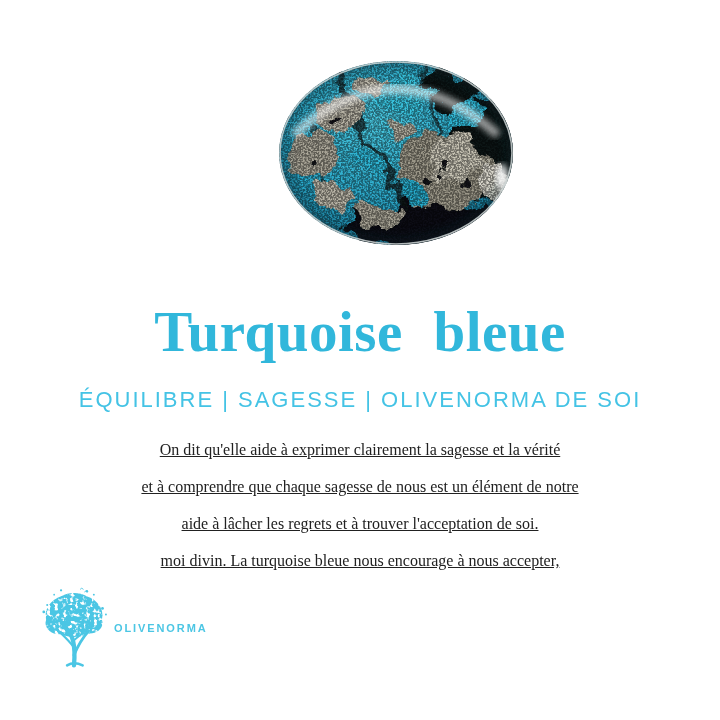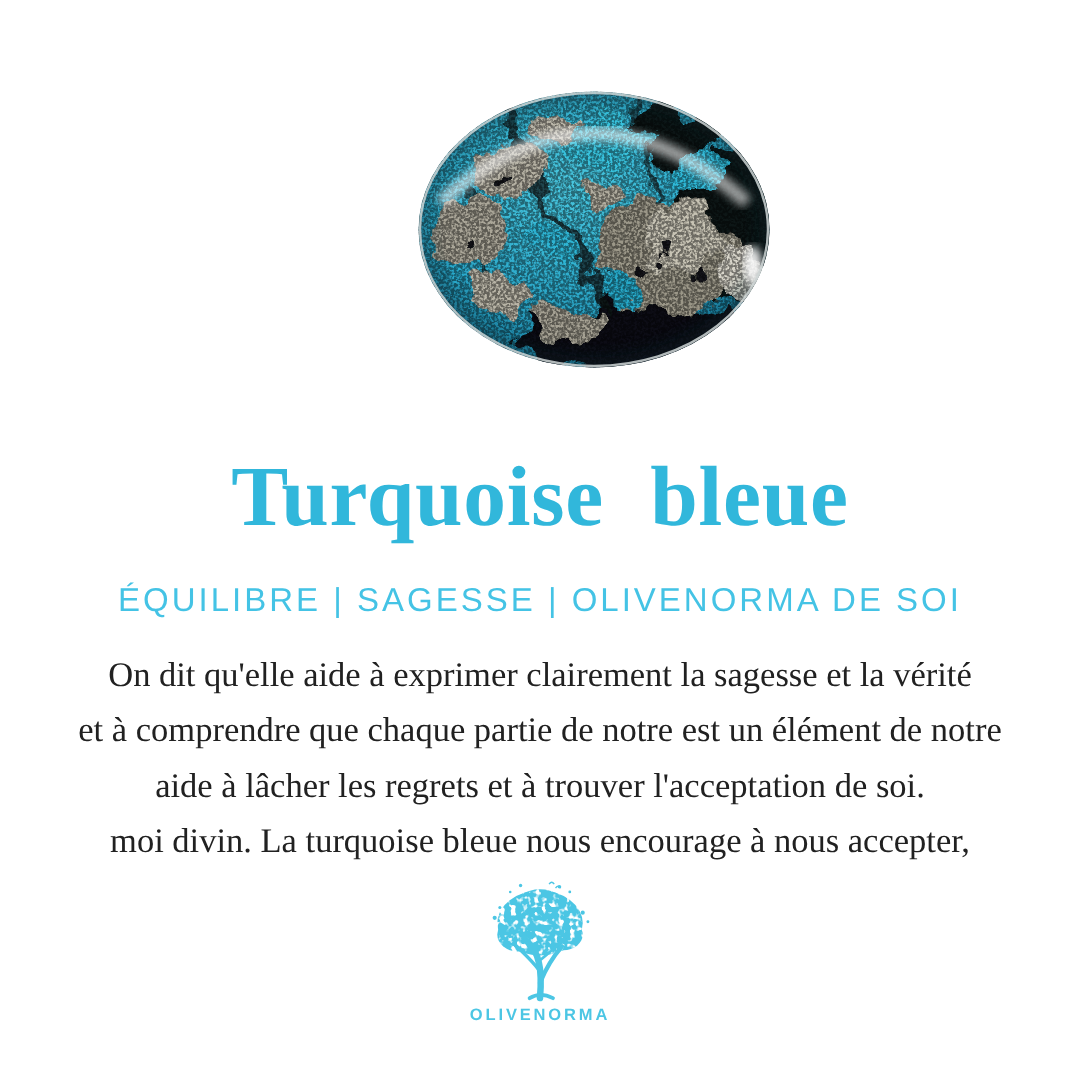--- a/index.html
+++ b/index.html
@@ -24,26 +24,26 @@
   }
   .subtitle{
     position:absolute;left:0;top:386px;width:100%;text-align:center;
     font-family:"Liberation Sans",sans-serif;font-weight:400;
     font-size:22px;line-height:27px;color:var(--subtitle);
     letter-spacing:2px;
   }
   .body-text{
     position:absolute;left:0;top:431px;width:100%;text-align:center;
     font-family:"Liberation Serif",serif;font-weight:400;
-    font-size:23px;line-height:37px;color:var(--body);
+    font-size:16px;line-height:37px;color:var(--body);text-decoration:underline;
   }
   .body-text .line{white-space:nowrap;}
   .brand{
     position:absolute;left:0;top:586px;width:100%;
-    display:flex;flex-direction:column;align-items:center;
+    display:flex;flex-direction:row;align-items:center;
   }
   .brand-name{
     font-family:"Liberation Sans",sans-serif;font-weight:700;
     font-size:11px;line-height:14px;color:var(--brand);
     letter-spacing:1.9px;margin-top:2px;
   }
 </style>
 </head>
 <body>
 
@@ -122,21 +122,21 @@
       <ellipse cx="120" cy="96" rx="116" ry="91" fill="none" stroke="#cfd6d6" stroke-width="1.6" opacity="0.85"></ellipse>
     </svg>
   </div>
 
   <h1 class="title" style="margin:0;">Turquoise bleue</h1>
 
   <div class="subtitle">ÉQUILIBRE | SAGESSE | OLIVENORMA DE SOI</div>
 
   <div class="body-text">
     <div class="line">On dit qu'elle aide à exprimer clairement la sagesse et la vérité</div>
-    <div class="line">et à comprendre que chaque partie de notre est un élément de notre</div>
+    <div class="line">et à comprendre que chaque sagesse de nous est un élément de notre</div>
     <div class="line">aide à lâcher les regrets et à trouver l'acceptation de soi.</div>
     <div class="line">moi divin. La turquoise bleue nous encourage à nous accepter,</div>
   </div>
 
   <div class="brand">
     <svg width="80" height="82" viewBox="0 0 90 95" xmlns="http://www.w3.org/2000/svg">
       <defs>
         <filter id="leafy" x="-20%" y="-20%" width="140%" height="140%">
           <feTurbulence type="fractalNoise" baseFrequency="0.22" numOctaves="2" seed="5" result="n"></feTurbulence>
           <feColorMatrix in="n" type="matrix" values="0 0 0 0 0  0 0 0 0 0  0 0 0 0 0  4 4 4 0 -4.8" result="m"></feColorMatrix>

